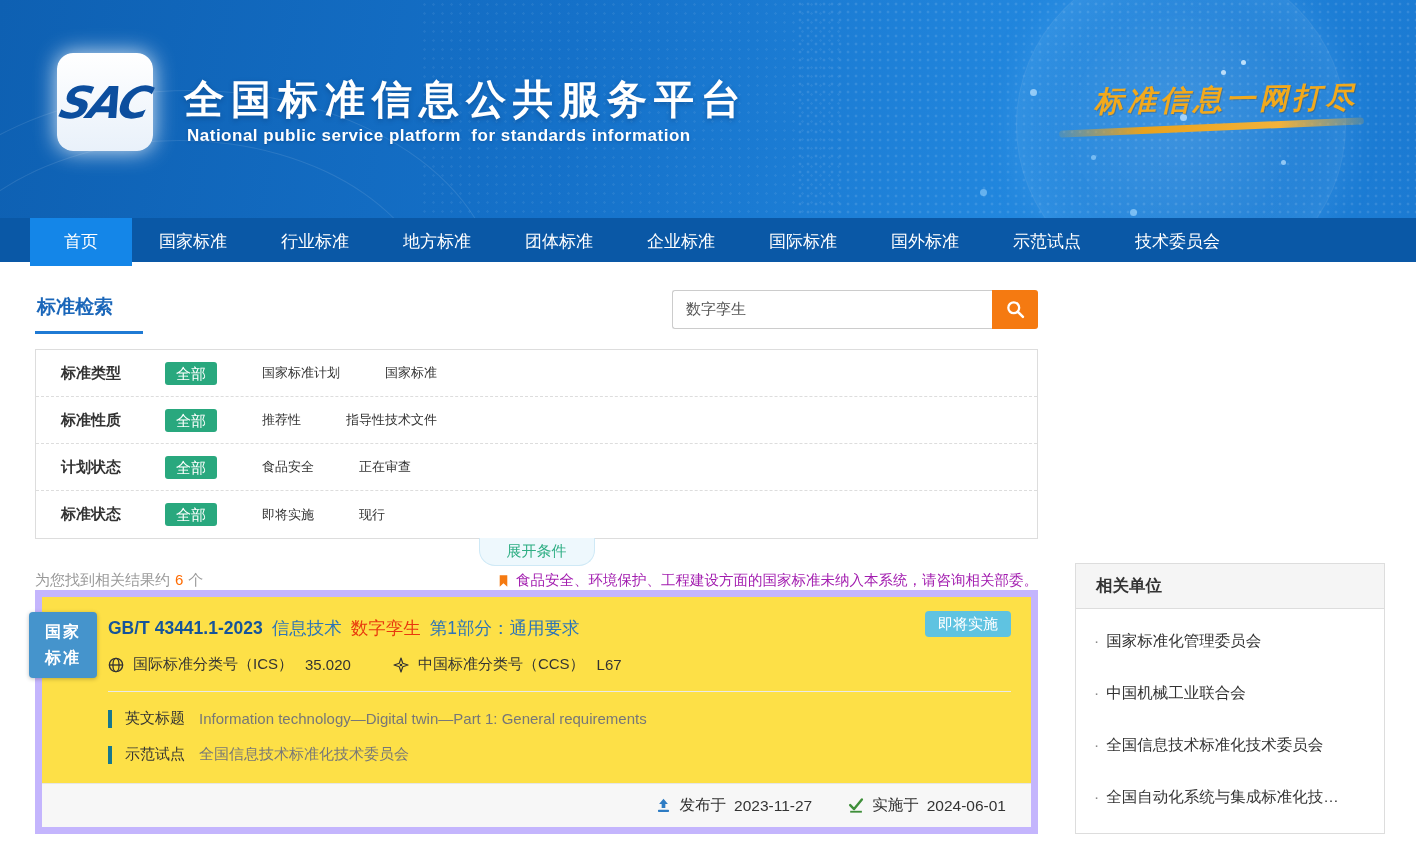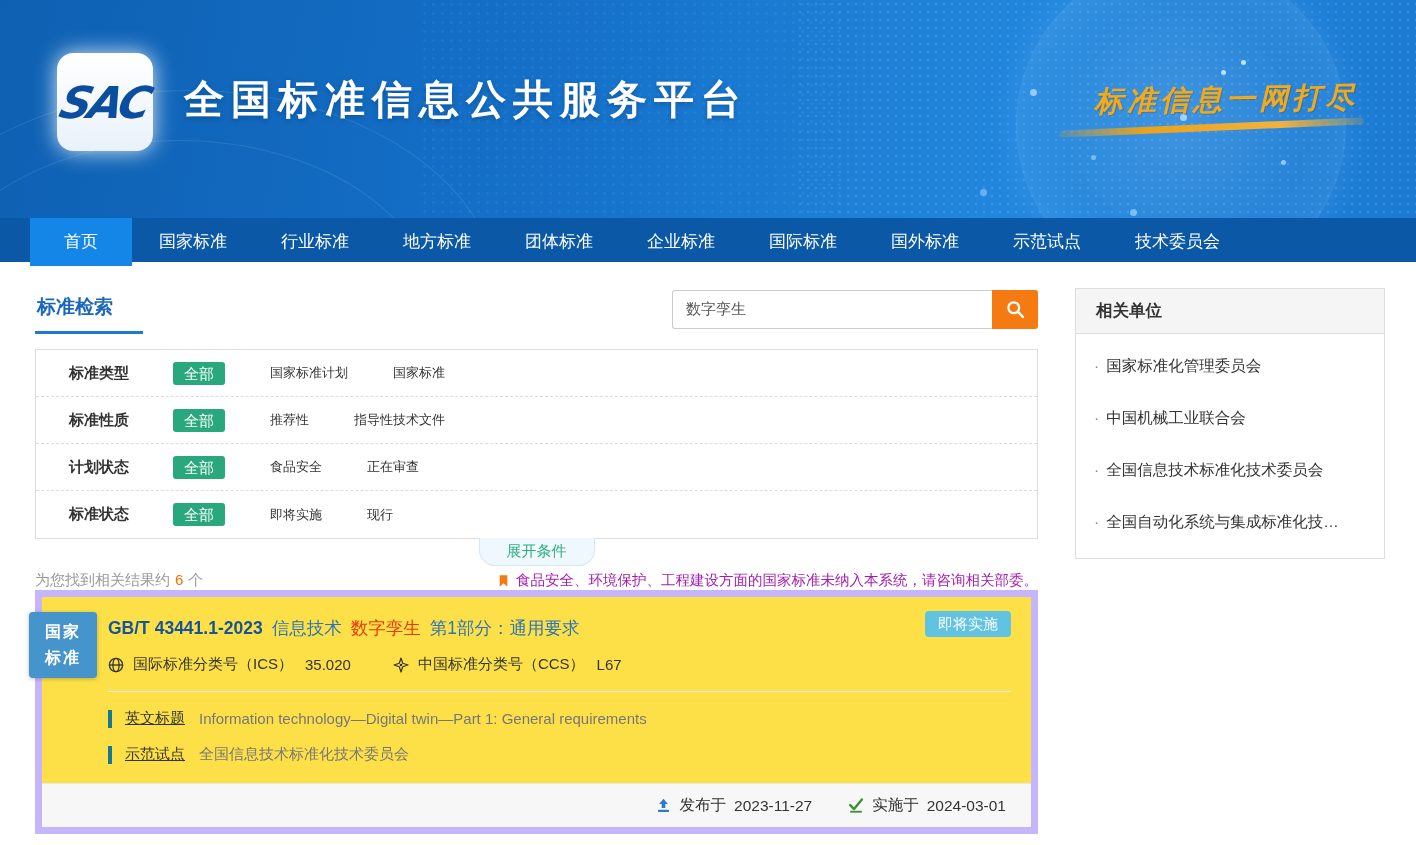--- a/index.html
+++ b/index.html
@@ -72,21 +72,21 @@
 
   
   .navbar { height:44px; background:#0a58a6; }
   .navbar ul { list-style:none; display:flex; padding-left:30px; }
   .navbar li {
     padding:0 27px; line-height:48px; color:#fff; font-size:17px; cursor:pointer; white-space:nowrap;
   }
   .navbar li.active { background:#1486e8; padding:0 34px; }
 
   
-  .content { display:flex; align-items:flex-start; padding:26px 31px 4px 35px; gap:37px;border-radius:12px; }
+  .content { display:flex; align-items:flex-end; padding:26px 31px 4px 35px; gap:37px;border-radius:12px; }
   .main { width:1003px; flex:none; }
   aside { width:310px; flex:none; border:1px solid #ddd; background:#fff; }
 
   .search-row { display:flex; justify-content:space-between; align-items:flex-start; }
   .section-title {
     color:#1a66b9; font-size:19px; font-weight:bold;
     padding:6px 30px 11px 2px; border-bottom:3px solid #1f7ad4; display:inline-block;
   }
   .search-box { display:flex; margin-top:2px; }
   .search-box input {
@@ -95,21 +95,21 @@
     font-family:"Liberation Sans","DejaVu Sans",sans-serif;
   }
   .search-box button {
     width:46px; height:39px; background:#f57a11; border:none; border-radius:0 3px 3px 0;
     display:flex; align-items:center; justify-content:center; cursor:pointer;
   }
 
   .filters { border:1px solid #ddd; margin-top:15px; }
   .filter-row { display:flex; align-items:center; height:47px; padding-left:25px; border-bottom:1px dashed #ddd; }
   .filter-row:last-child { border-bottom:none; }
-  .filter-label { font-weight:bold; color:#333; font-size:15px; width:72px; flex:none;margin-left:8px; }
+  .filter-label { font-weight:bold; color:#333; font-size:15px; width:72px; flex:none; }
   .all-btn {
     background:#29a87e; color:#fff; font-size:15px; padding:4px 11px; border-radius:3px;
     margin-left:32px; cursor:pointer; line-height:1;
   }
   .filter-opt { margin-left:45px; color:#333; font-size:13px; cursor:pointer; white-space:nowrap; }
 
   .expand-wrap { text-align:center; height:28px; }
   .expand {
     display:inline-block; background:#eef8fd; border:1px solid #cfe9f6; border-top:none;
     border-radius:0 0 16px 16px; color:#2fae84; font-size:15px; padding:4px 27px; cursor:pointer;
@@ -138,21 +138,21 @@
     position:absolute; right:20px; top:14px; background:#5fc3e1; color:#fff;
     font-size:15px; padding:4px 13px; border-radius:4px; line-height:1.2;
   }
   .meta-row { display:flex; align-items:center; margin-top:15px; color:#333; font-size:15px; }
   .meta-row .icon { display:flex; margin-right:9px; }
   .meta-value { margin-left:12px; }
   .meta-gap { width:42px; flex:none; }
   .divider { border-top:1px solid #eaeaea; margin-top:17px; }
   .detail-row { display:flex; align-items:center; margin-top:17px; font-size:15px; }
   .bar { width:4px; height:18px; background:#17788f; margin-right:13px; flex:none; }
-  .d-label { color:#333;text-decoration:underline; }
+  .d-label { color:#333; }
   .d-value { color:#777; margin-left:14px; }
   .card-footer {
     margin-top:19px; background:#f7f7f7; border-top:1px solid #e6e6e6; height:44px;
     display:flex; align-items:center; justify-content:flex-end; padding-right:25px; gap:35px;
     font-size:15.5px; color:#333;
   }
   .foot-item { display:flex; align-items:center; gap:8px; }
 
   
   .side-header {
@@ -171,20 +171,21 @@
   <div class="map-dots2"></div>
   <div class="arc arc1"></div>
   <div class="arc arc2"></div>
   <div class="globe"></div>
   <div class="sparkle"></div>
 
   <div class="logo">
     <span class="logo-text">SAC</span>
   </div>
   <div class="head-title">全国标准信息公共服务平台</div>
+  <div class="head-subtitle">National public service platform  for standards information</div>
   <div class="slogan">标准信息一网打尽</div>
   <div class="slogan-underline"></div>
 </div>
 
 <nav class="navbar">
   <ul id="nav-list">
       <li class="active">首页</li>
       <li>国家标准</li>
       <li>行业标准</li>
       <li>地方标准</li>
@@ -320,21 +321,21 @@
           <span>2023-11-27</span>
         </span>
         <span class="foot-item">
           <span style="display:flex;">
             <svg viewBox="0 0 24 24" width="17" height="17">
               <path d="M4.5 11.5 L10 17 L21 3.5" fill="none" stroke="#3f8f3a" stroke-width="3.4" stroke-linecap="round" stroke-linejoin="round"></path>
               <rect x="4.5" y="19.5" width="16.5" height="2.6" fill="#3f8f3a"></rect>
             </svg>
           </span>
           <span>实施于</span>
-          <span>2024-03-01</span>
+          <span>2024-06-01</span>
         </span>
       </div>
     </div>
 
   </div>
 
   <aside>
     <div class="side-header">相关单位</div>
     <div class="side-list" id="side-list">
         <div class="side-item"><span class="dot">·</span><span>国家标准化管理委员会</span></div>

